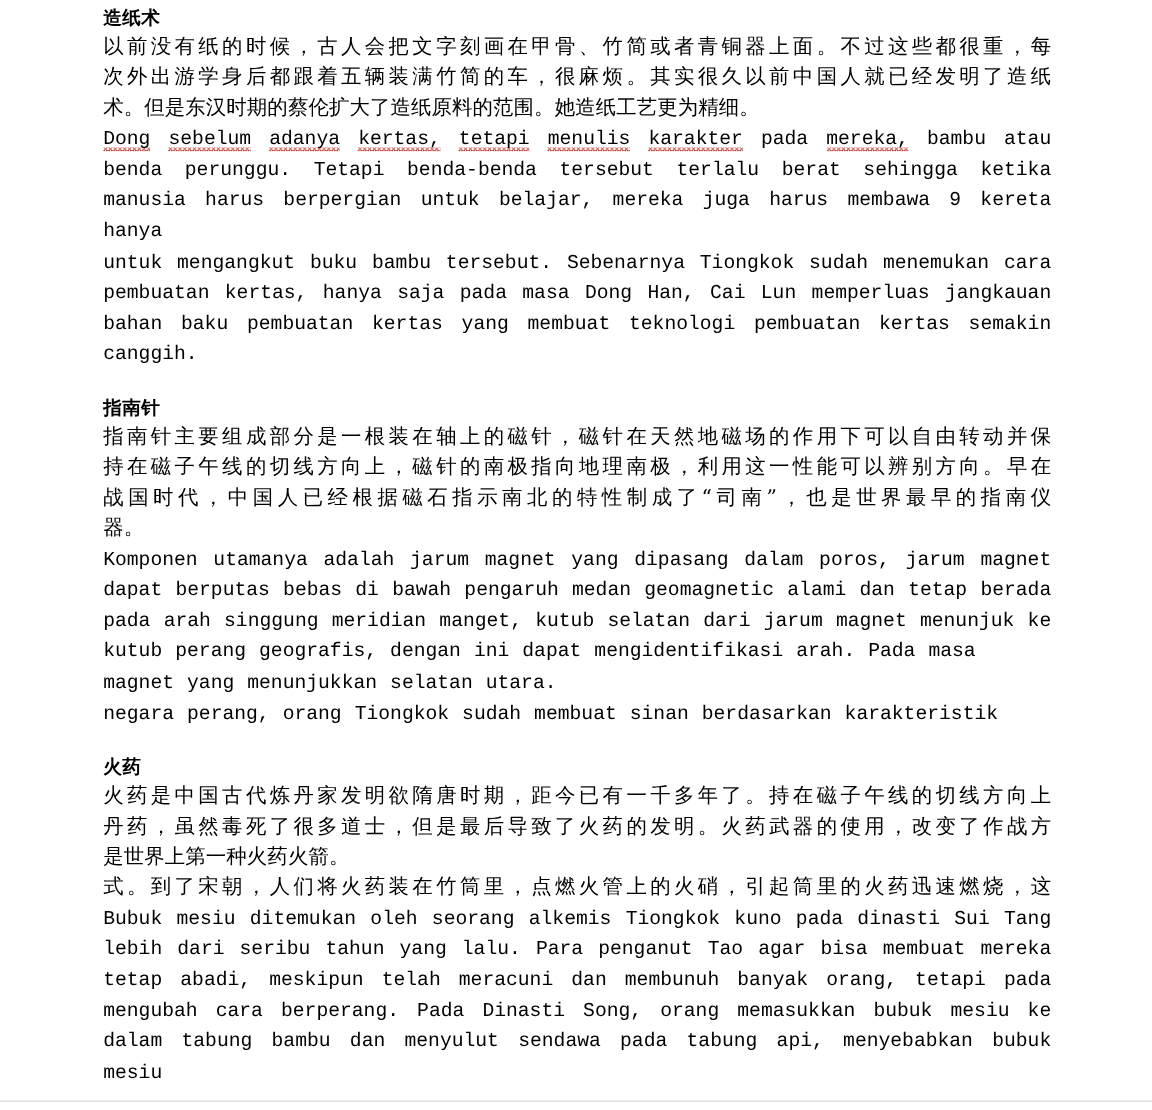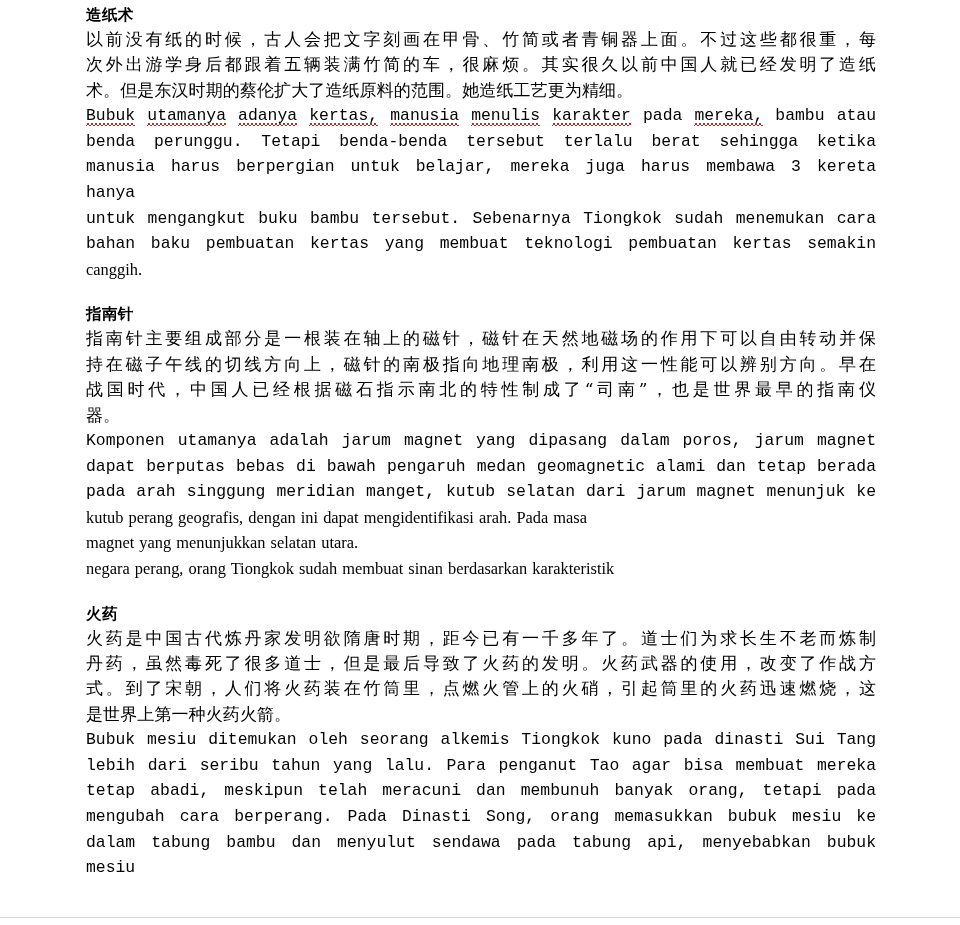--- a/index.html
+++ b/index.html
@@ -74,21 +74,20 @@
   
   .ln {
     display: block;
     text-align: justify;
     text-align-last: justify;
     white-space: pre-wrap;
   }
   .ln.flush {
     text-align: right;
     text-align-last: left;
-    font-family: Liberation Serif, serif;
   }
 
   .cn-body .ln {
     text-justify: inter-character;
   }
 
   
   .sp {
     position: relative;
     display: inline;
@@ -118,24 +117,25 @@
   <div id="doc">
 
     <div class="section">
       <div class="cn-heading">造纸术</div>
       <div class="cn-body">
         <span class="ln">以前没有纸的时候，古人会把文字刻画在甲骨、竹简或者青铜器上面。不过这些都很重，每</span>
         <span class="ln">次外出游学身后都跟着五辆装满竹简的车，很麻烦。其实很久以前中国人就已经发明了造纸</span>
         <span class="ln flush">术。但是东汉时期的蔡伦扩大了造纸原料的范围。她造纸工艺更为精细。</span>
       </div>
       <div class="id-body">
-        <span class="ln"><span class="sp">Bubuk</span> <span class="sp">utamanya</span> <span class="sp">adanya</span> <span class="sp">kertas,</span> <span class="sp">manusia</span> <span class="sp">menulis</span> <span class="sp">karakter</span> pada <span class="sp">mereka,</span> bambu atau</span>
+        <span class="ln"><span class="sp">Dong</span> <span class="sp">sebelum</span> <span class="sp">adanya</span> <span class="sp">kertas,</span> <span class="sp">tetapi</span> <span class="sp">menulis</span> <span class="sp">karakter</span> pada <span class="sp">mereka,</span> bambu atau</span>
         <span class="ln">benda perunggu. Tetapi benda-benda tersebut terlalu berat sehingga ketika</span>
-        <span class="ln">manusia harus berpergian untuk belajar, mereka juga harus membawa 3 kereta hanya</span>
+        <span class="ln">manusia harus berpergian untuk belajar, mereka juga harus membawa 9 kereta hanya</span>
         <span class="ln">untuk mengangkut buku bambu tersebut. Sebenarnya Tiongkok sudah menemukan cara</span>
+        <span class="ln">pembuatan kertas, hanya saja pada masa Dong Han, Cai Lun memperluas jangkauan</span>
         <span class="ln">bahan baku pembuatan kertas yang membuat teknologi pembuatan kertas semakin</span>
         <span class="ln flush">canggih.</span>
       </div>
     </div>
 
     <div class="section">
       <div class="cn-heading">指南针</div>
       <div class="cn-body">
         <span class="ln">指南针主要组成部分是一根装在轴上的磁针，磁针在天然地磁场的作用下可以自由转动并保</span>
         <span class="ln">持在磁子午线的切线方向上，磁针的南极指向地理南极，利用这一性能可以辨别方向。早在</span>
@@ -148,24 +148,24 @@
         <span class="ln">pada arah singgung meridian manget, kutub selatan dari jarum magnet menunjuk ke</span>
         <span class="ln flush">kutub perang geografis, dengan ini dapat mengidentifikasi arah. Pada masa</span>
         <span class="ln flush">magnet yang menunjukkan selatan utara.</span>
         <span class="ln flush">negara perang, orang Tiongkok sudah membuat sinan berdasarkan karakteristik</span>
       </div>
     </div>
 
     <div class="section">
       <div class="cn-heading">火药</div>
       <div class="cn-body">
-        <span class="ln">火药是中国古代炼丹家发明欲隋唐时期，距今已有一千多年了。道士们为求长生不老而炼制</span>
+        <span class="ln">火药是中国古代炼丹家发明欲隋唐时期，距今已有一千多年了。持在磁子午线的切线方向上</span>
         <span class="ln">丹药，虽然毒死了很多道士，但是最后导致了火药的发明。火药武器的使用，改变了作战方</span>
+        <span class="ln flush">是世界上第一种火药火箭。</span>
         <span class="ln">式。到了宋朝，人们将火药装在竹筒里，点燃火管上的火硝，引起筒里的火药迅速燃烧，这</span>
-        <span class="ln flush">是世界上第一种火药火箭。</span>
       </div>
       <div class="id-body">
         <span class="ln">Bubuk mesiu ditemukan oleh seorang alkemis Tiongkok kuno pada dinasti Sui Tang</span>
         <span class="ln">lebih dari seribu tahun yang lalu. Para penganut Tao agar bisa membuat mereka</span>
         <span class="ln">tetap abadi, meskipun telah meracuni dan membunuh banyak orang, tetapi pada</span>
         <span class="ln">mengubah cara berperang. Pada Dinasti Song, orang memasukkan bubuk mesiu ke</span>
         <span class="ln">dalam tabung bambu dan menyulut sendawa pada tabung api, menyebabkan bubuk mesiu</span>
 
       </div>
     </div>

